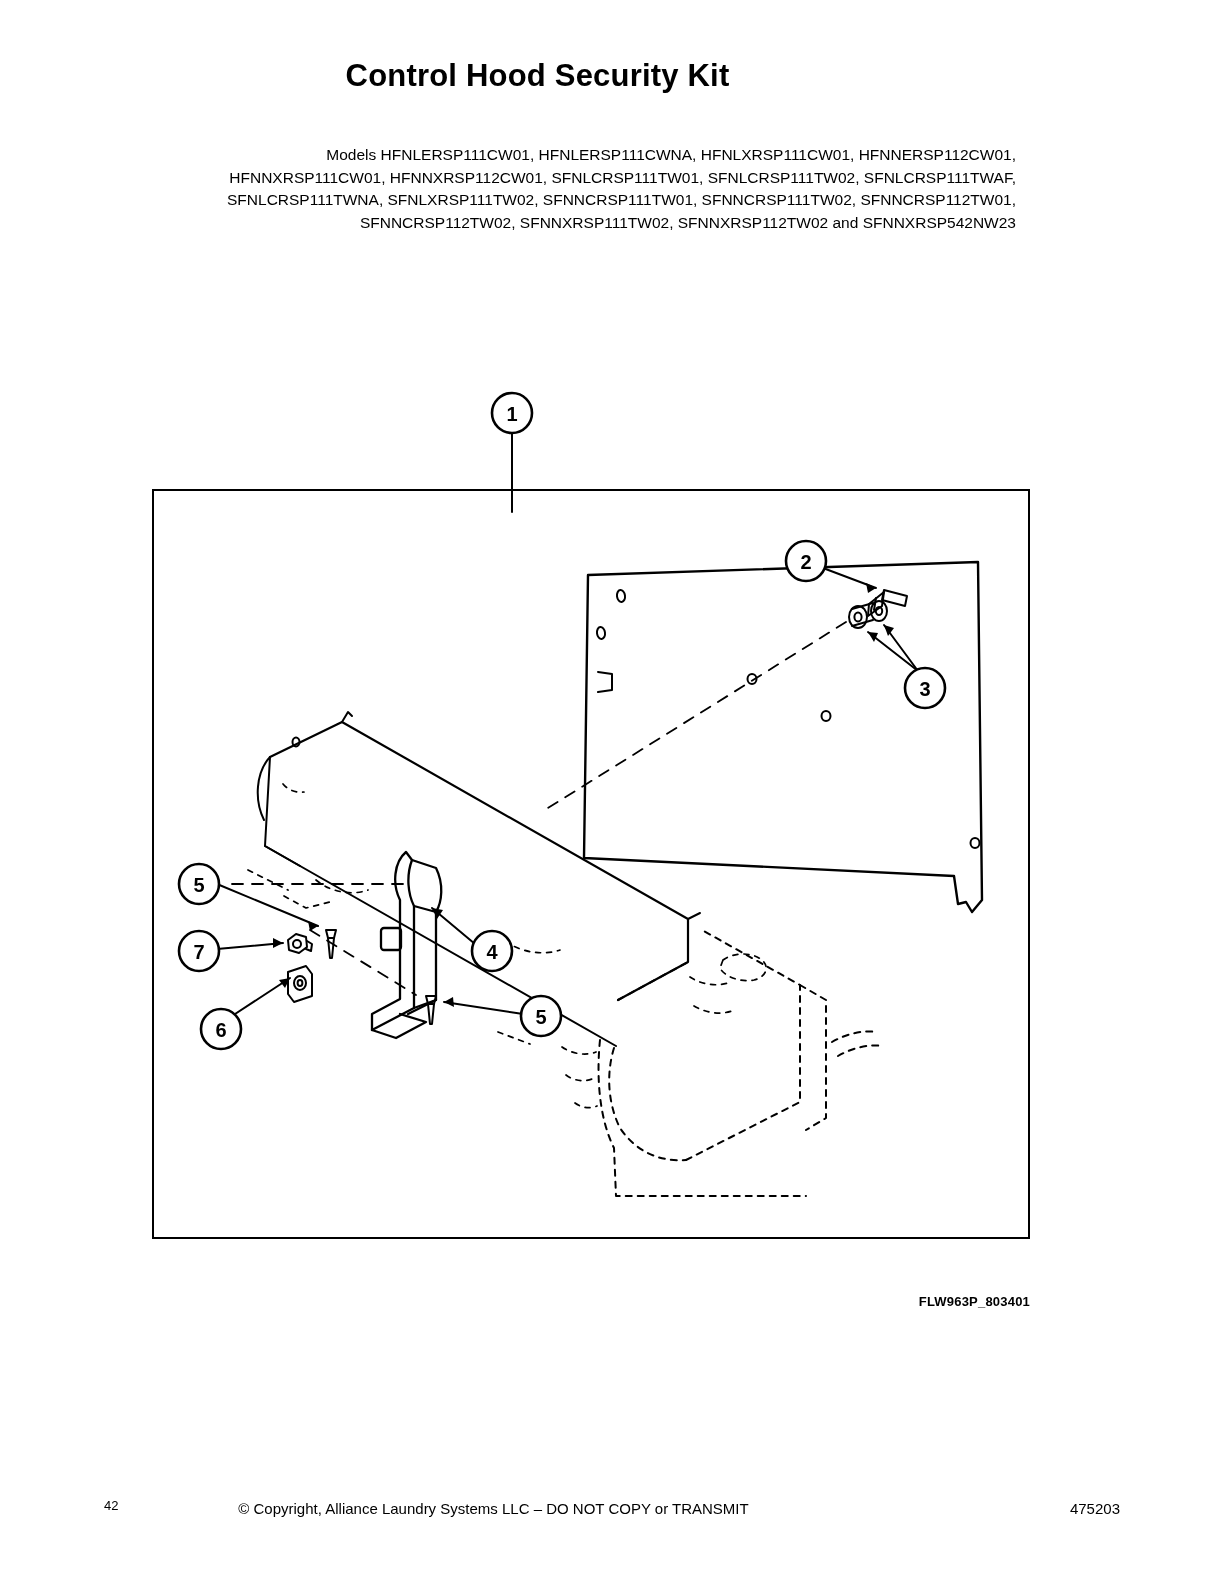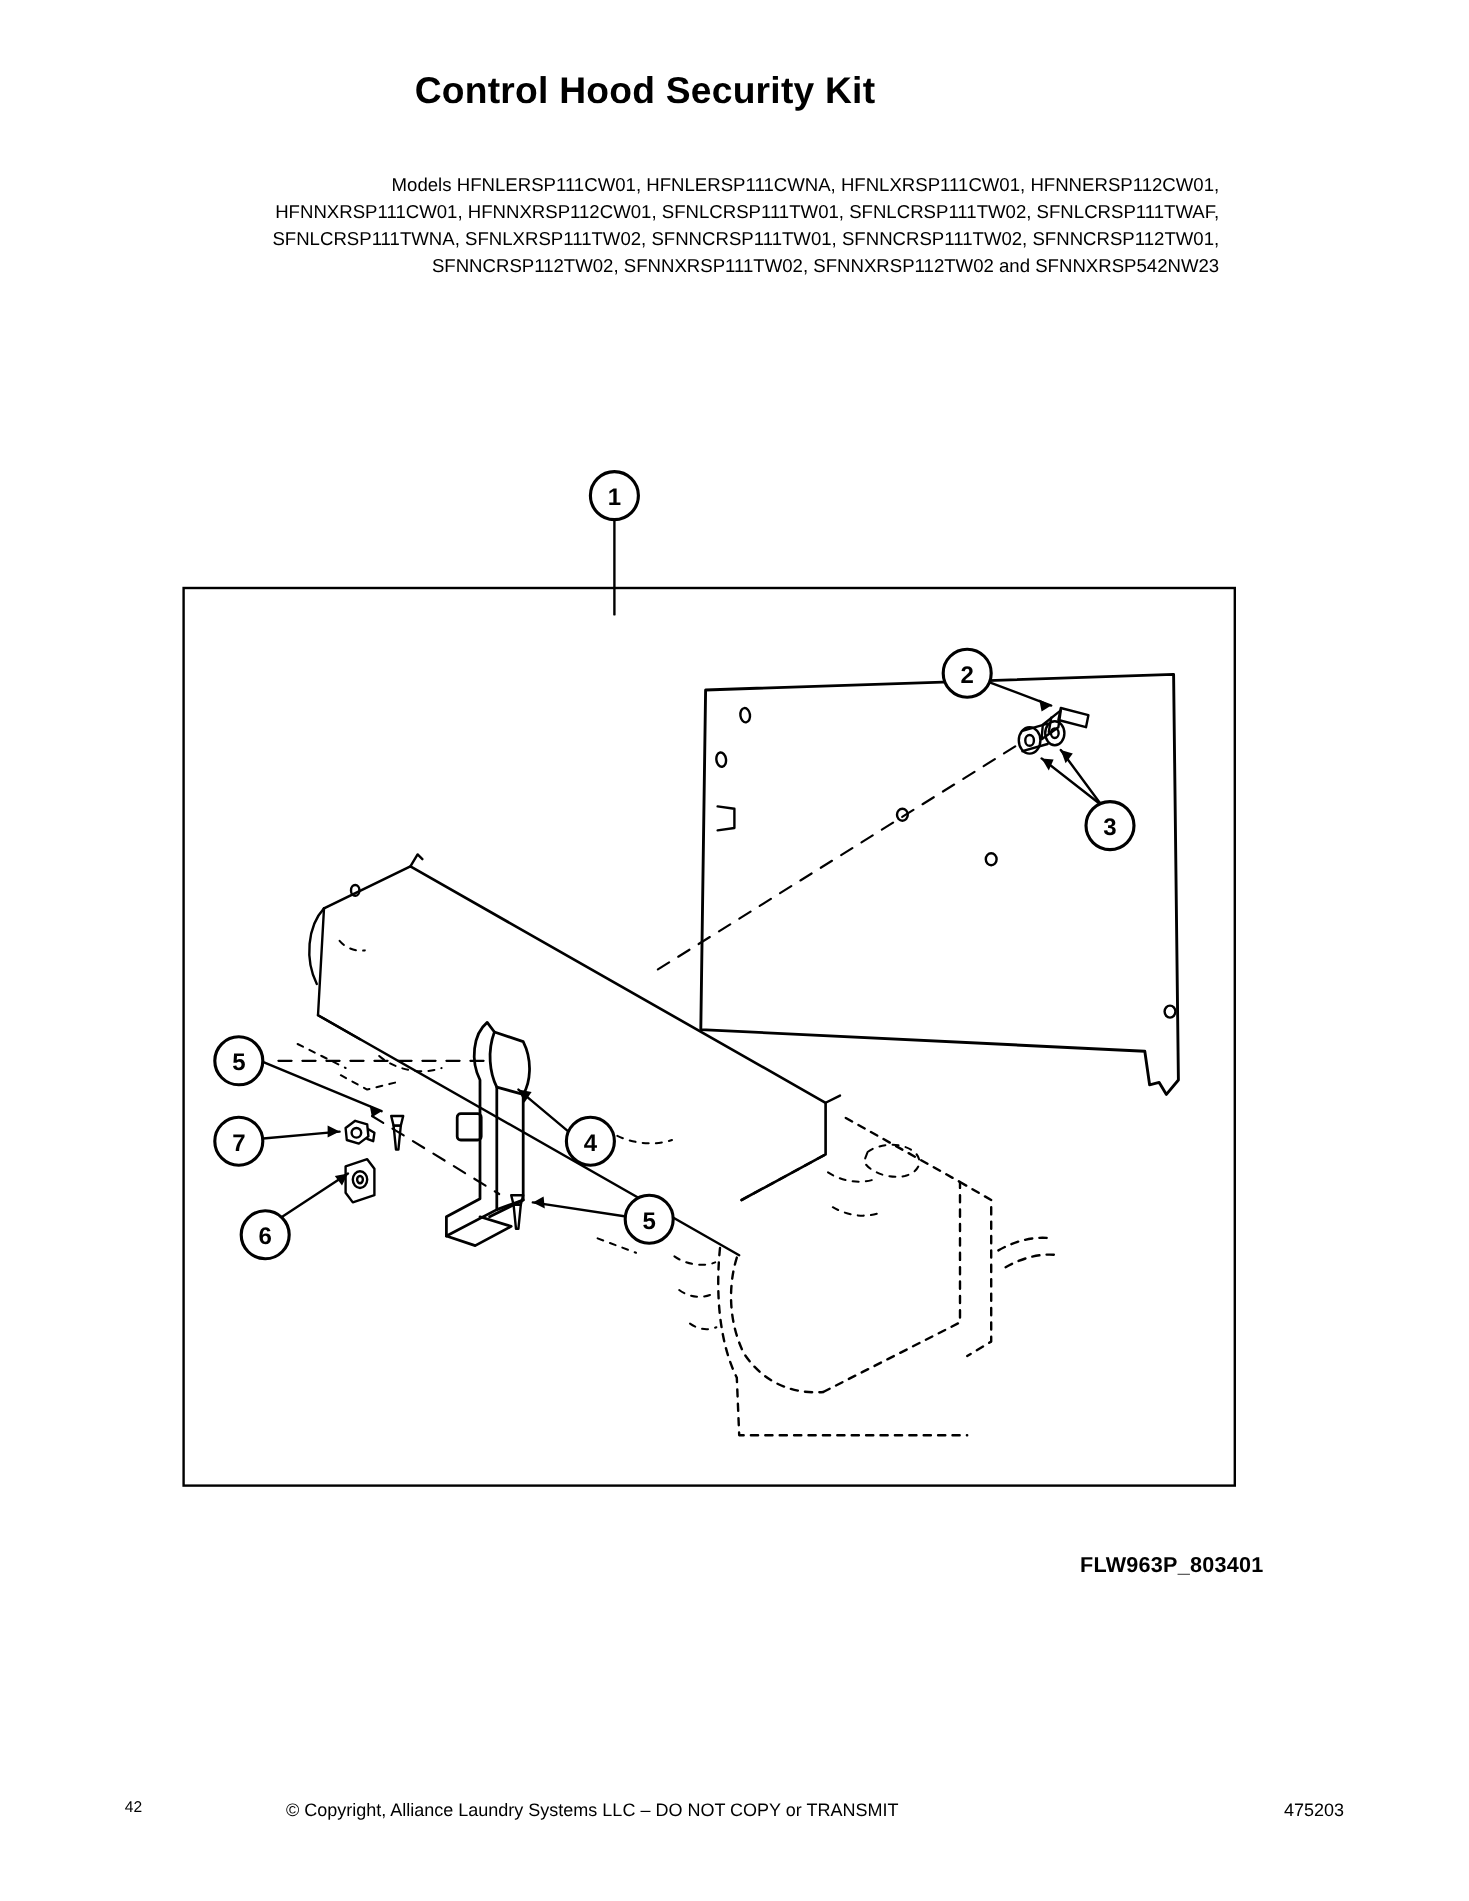--- a/index.html
+++ b/index.html
@@ -56,21 +56,21 @@
     width: 1224px;
     height: 1584px;
     pointer-events: none;
   }
   .figcode {
     position: absolute;
     left: 900px;
     top: 1294px;
     width: 130px;
     text-align: right;
-    font-size: 18px;
+    font-size: 13px;
     font-weight: bold;
     letter-spacing: 0.2px;
   }
   .footer-page {
     position: absolute;
     left: 104px;
     top: 1498px;
     font-size: 13px;
   }
   .footer-copy {

